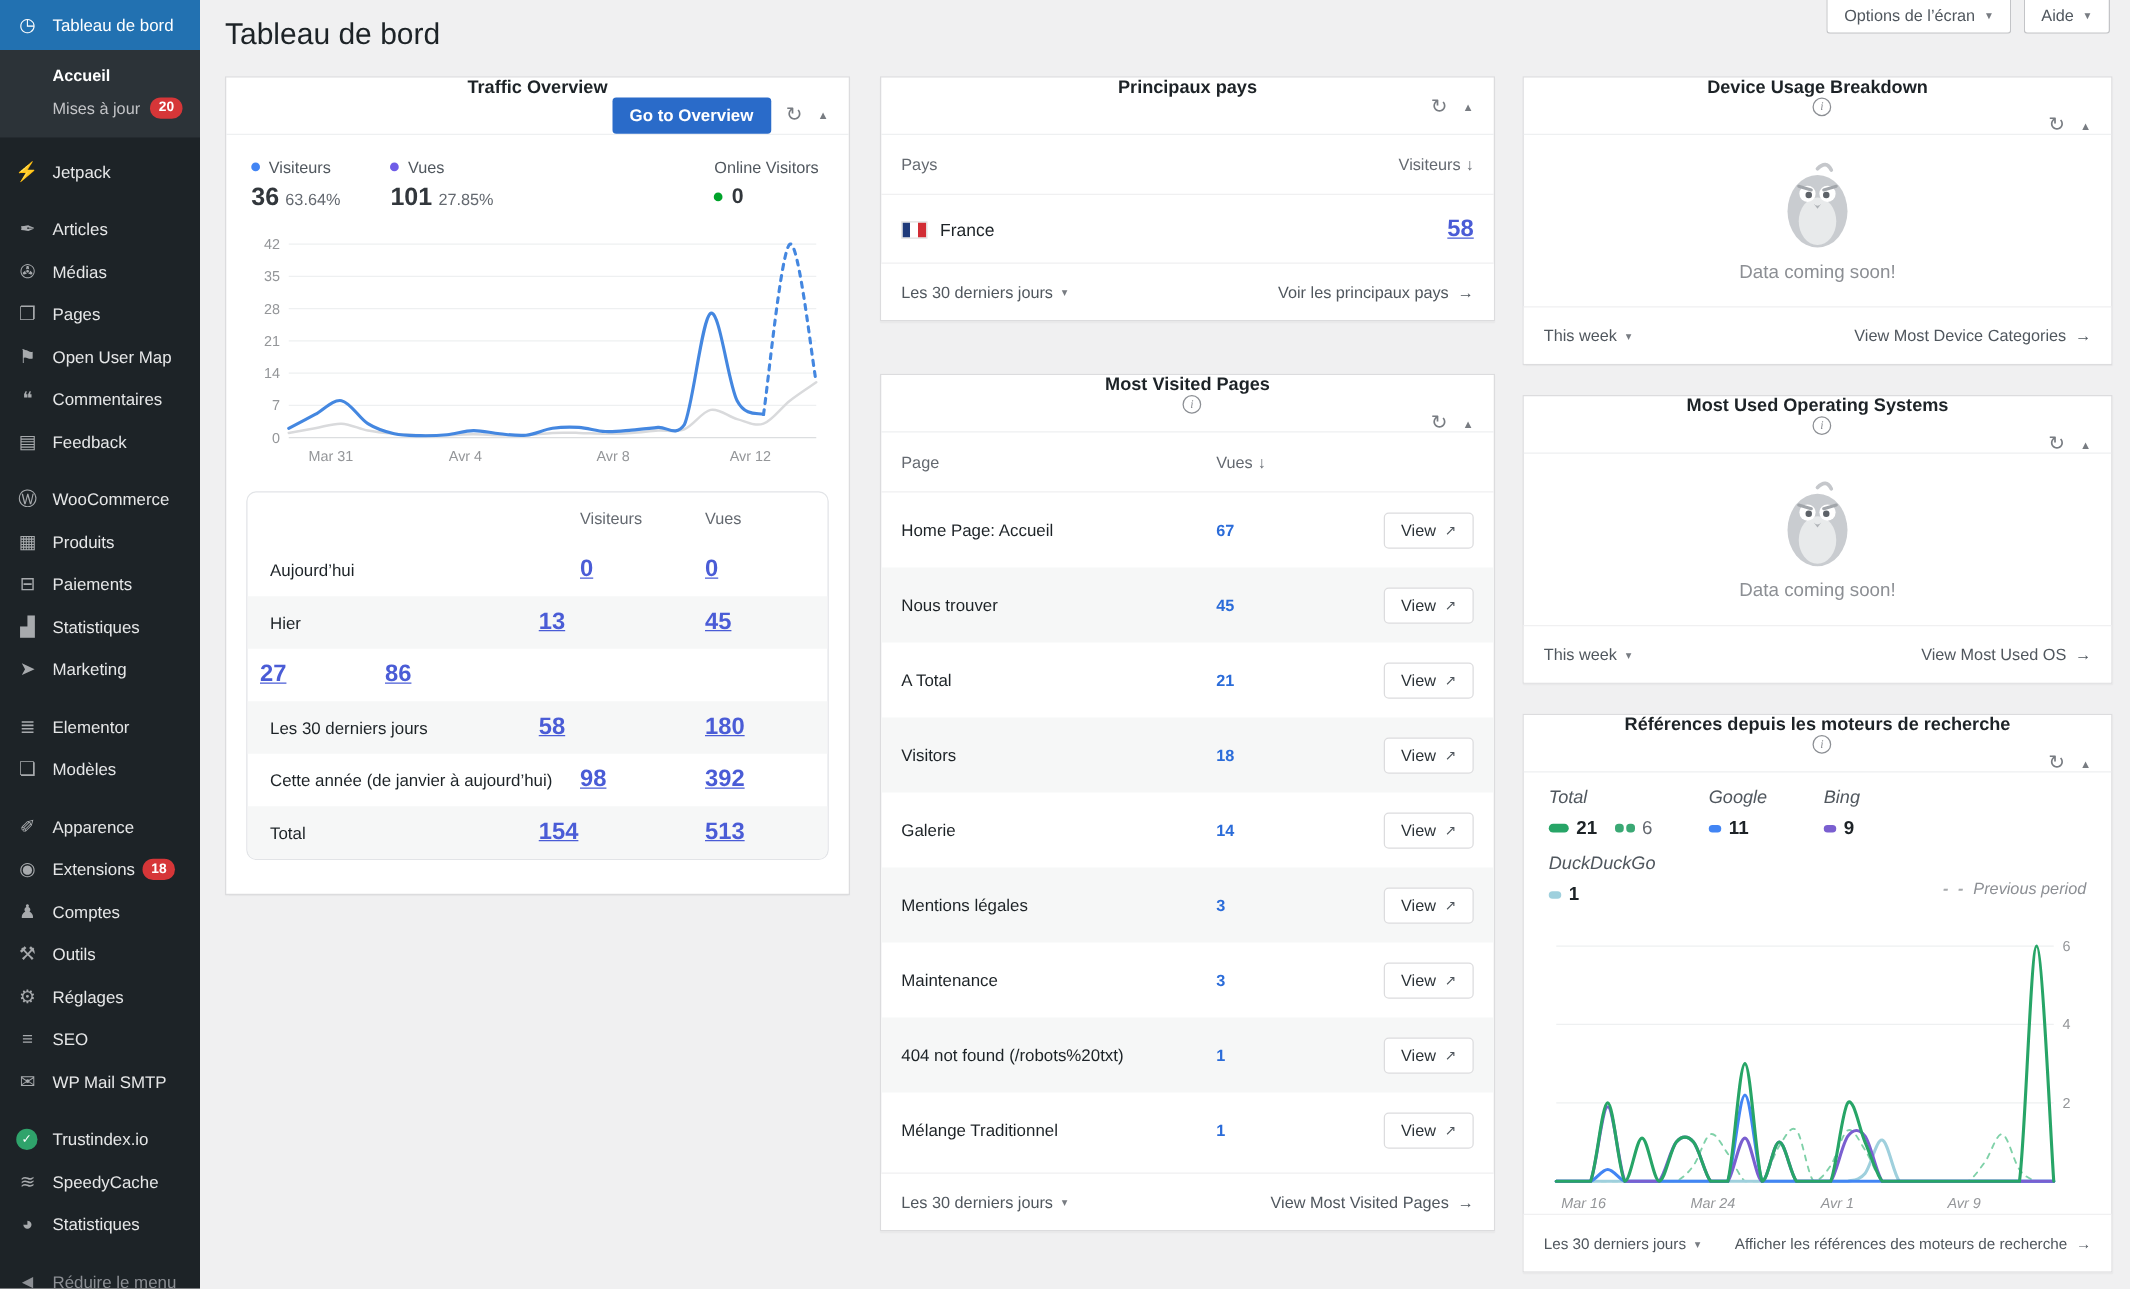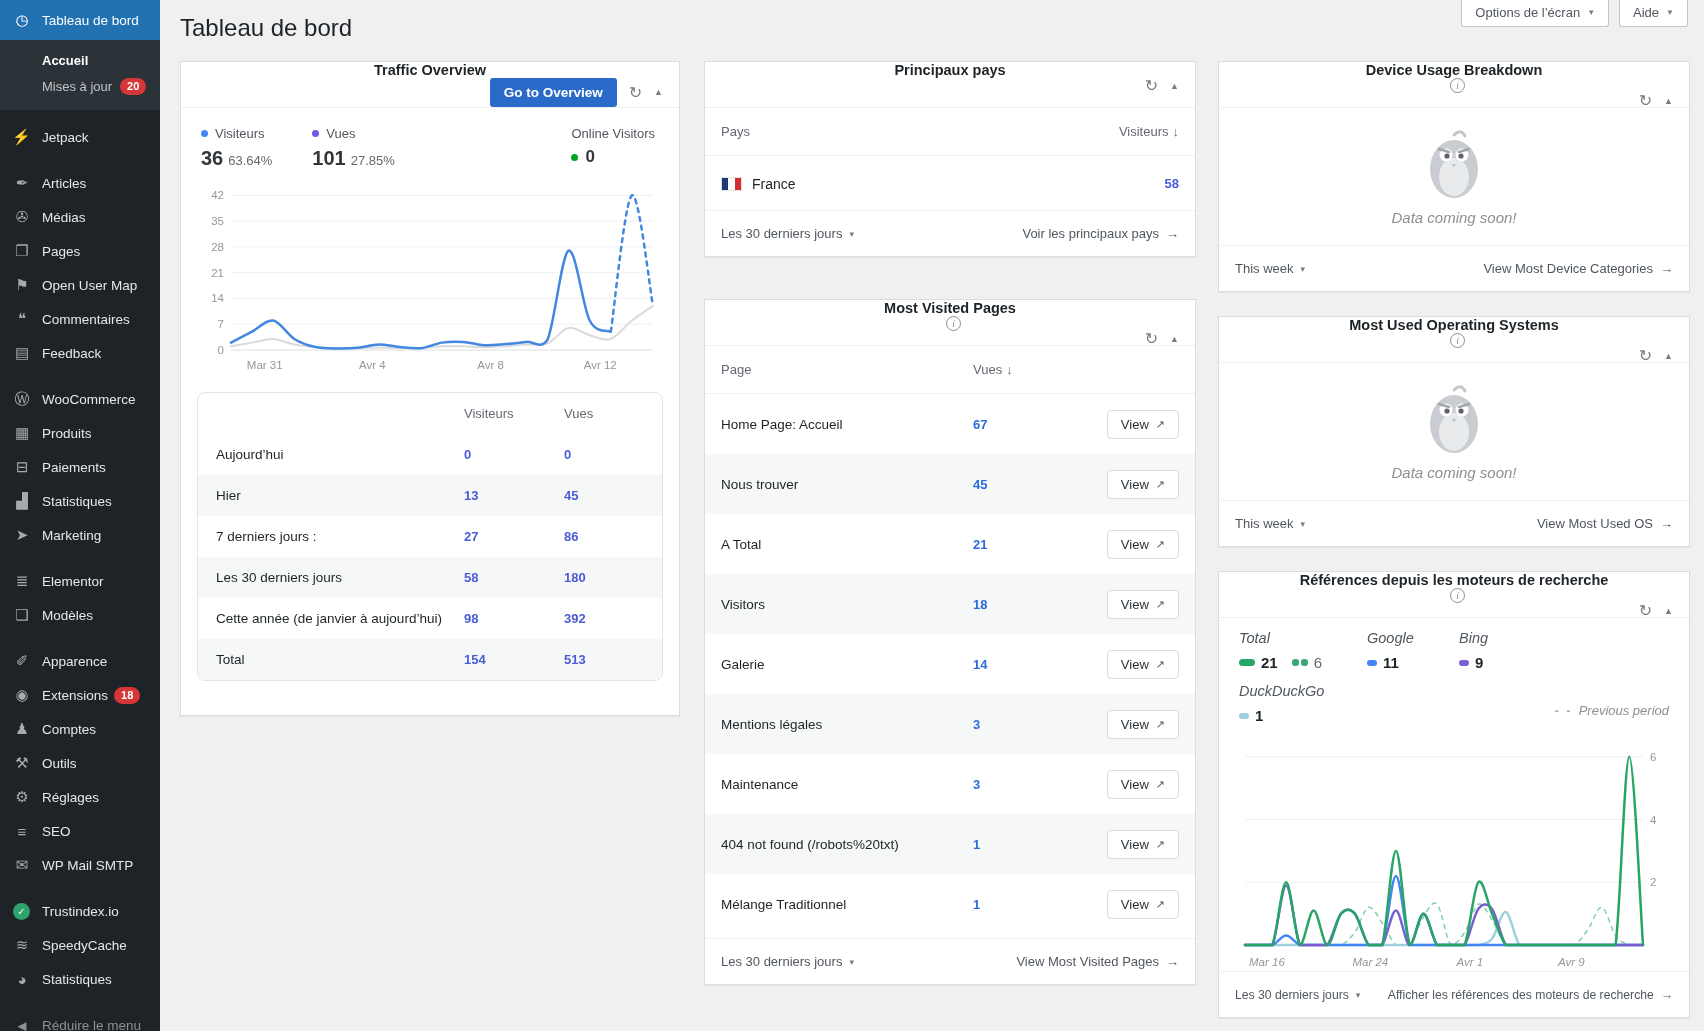--- a/index.html
+++ b/index.html
@@ -53,25 +53,25 @@
   .stat-vals { margin-top:6px; font-size:20px; font-weight:bold; color:#32373c; }
   .stat-vals .pct { font-size:13px; font-weight:normal; color:#646970; margin-left:5px; }
   .stat.online { margin-left:auto; margin-right:4px; text-align:left; }
   .chart-wrap { padding:2px 14px 0; }
   svg .tick { font-family:"Liberation Sans", sans-serif; font-size:11.5px; fill:#949699; }
   svg .tick.it { font-style:italic; }
 
   
   .t-table { margin:12px 16px 0; border:1px solid #e2e4e7; border-radius:8px; overflow:hidden; font-size:13.5px; }
   .t-row { display:flex; align-items:center; min-height:41px; padding:0 4px; }
-  .t-row.alt { background:#f6f7f7; }
+  .t-row.alt { background:#f6f7f7;gap:33px; }
   .t-row .c1 { flex:1; padding:10px 14px; color:#1d2327; }
   .t-row .c2, .t-row .c3 { width:100px; padding:10px 6px; }
   .t-head { color:#646970; font-size:13px; }
-  .t-num { color:#4a5cd6; font-weight:bold; font-size:13px; cursor:pointer; }
+  .t-num { color:#4a5cd6; font-weight:bold; font-size:19px; cursor:pointer;text-decoration:underline; }
 
   
   .cols-row { display:flex; align-items:center; padding:0 16px; height:48px; color:#646970; font-size:13px; border-bottom:1px solid #f0f0f1; }
   .cols-row .right { margin-left:auto; display:flex; align-items:center; gap:4px; }
   .card-foot { display:flex; align-items:center; justify-content:space-between; padding:0 16px; height:46px; border-top:1px solid #f0f0f1; font-size:13px; color:#50575e; position:absolute; bottom:0; left:0; right:0; background:#fff;}
   .foot-ctl { display:flex; align-items:center; gap:7px; cursor:pointer; background:none; border:none; font-size:13px; color:#50575e; font-family:inherit;}
   .foot-ctl .tri { font-size:9px; color:#787c82; }
 
   
   .country-row { display:flex; align-items:center; padding:0 16px; height:55px; font-size:14px; }
@@ -82,21 +82,21 @@
   .mv-row { display:flex; align-items:center; height:60px; padding:0 16px; font-size:13.5px; }
   .mv-row.alt { background:#f6f7f7; }
   .mv-row .pg { width:252px; color:#1d2327; padding-right:8px; }
   .mv-row .vw { width:90px; }
   .mv-num { color:#2b6cd9; font-weight:bold; font-size:13px; cursor:pointer; }
   .view-btn { margin-left:auto; background:#fff; border:1px solid #dcdcde; border-radius:4px; padding:6px 13px; font-size:13px; color:#2c3338; cursor:pointer; display:flex; align-items:center; gap:7px; font-family:inherit;}
   .view-btn .ext { font-size:11px; color:#50575e; }
 
   
   .empty-body { display:flex; flex-direction:column; align-items:center; justify-content:center; height:138px; }
-  .empty-text { font-style:italic; color:#8c8f94; font-size:15px; margin-top:8px; }
+  .empty-text { color:#8c8f94; font-size:15px; margin-top:8px; }
 
   
   .ref-legend { padding:12px 20px 0; }
   .ref-r1 { display:flex; }
   .ref-col { margin-right:0; }
   .ref-col.c-total { width:128px; }
   .ref-col.c-google { width:92px; }
   .ref-name { font-style:italic; color:#50575e; font-size:14.5px; }
   .ref-vals { display:flex; align-items:center; gap:6px; margin-top:8px; font-size:15px; font-weight:bold; color:#1d2327; }
   .pill { width:16px; height:7px; border-radius:4px; display:inline-block; }
@@ -316,21 +316,20 @@
         <div class="c1">Aujourd’hui</div>
         <div class="c2"><span class="t-num">0</span></div>
         <div class="c3"><span class="t-num">0</span></div>
       </div>
       <div class="t-row alt">
         <div class="c1">Hier</div>
         <div class="c2"><span class="t-num">13</span></div>
         <div class="c3"><span class="t-num">45</span></div>
       </div>
       <div class="t-row">
-        <div class="c1">7 derniers jours :</div>
         <div class="c2"><span class="t-num">27</span></div>
         <div class="c3"><span class="t-num">86</span></div>
       </div>
       <div class="t-row alt">
         <div class="c1">Les 30 derniers jours</div>
         <div class="c2"><span class="t-num">58</span></div>
         <div class="c3"><span class="t-num">180</span></div>
       </div>
       <div class="t-row">
         <div class="c1">Cette année (de janvier à aujourd’hui)</div>

